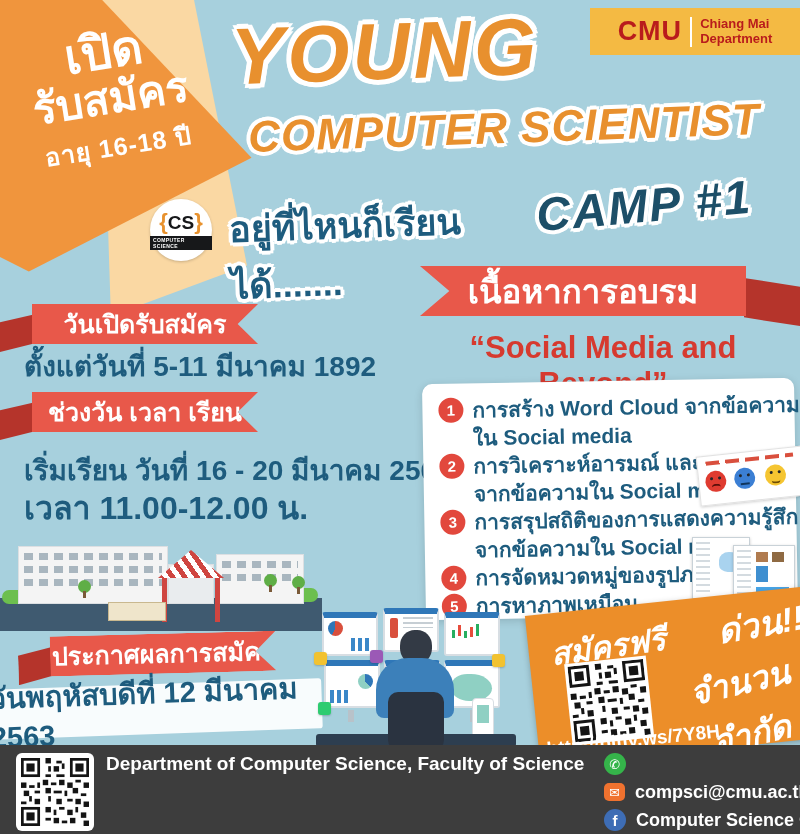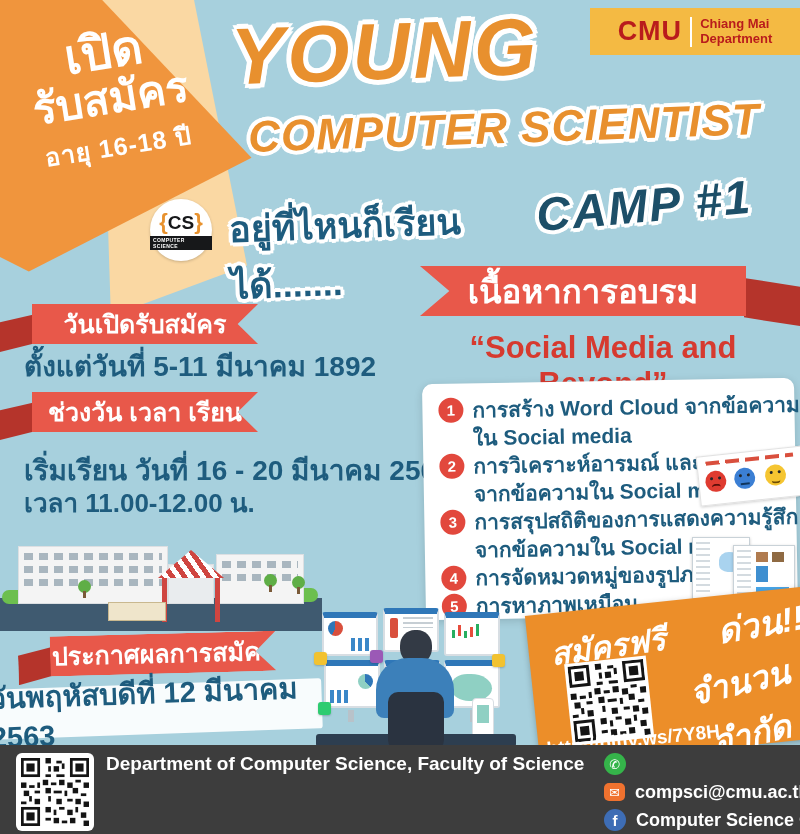--- a/index.html
+++ b/index.html
@@ -56,21 +56,21 @@
   .rb3{left:18px;top:634px;width:258px;transform:rotate(-1.5deg);}
   .rb-right{left:420px;top:266px;width:380px;}
   .rb-right .rb-body{left:0;width:326px;height:50px;font-size:33px;
     clip-path:polygon(0 0,100% 0,100% 100%,0 100%,9% 50%);}
   .rb-right .rb-fold{left:324px;top:12px;width:56px;height:48px;
     clip-path:polygon(0 0,100% 18%,100% 100%,0 82%);}
   
   .navy{color:#1e5c7e;font-weight:bold;}
   .apply-text{left:24px;top:344px;font-size:28px;}
   .period1{left:24px;top:448px;font-size:28px;}
-  .period2{left:24px;top:482px;font-size:26px;}
+  .period2{left:24px;top:482px;font-size:32px;}
   .note{left:24px;top:517px;font-size:17px;color:#d63a2f;font-weight:bold;}
   .result-banner{left:-10px;top:684px;width:332px;height:50px;background:rgba(255,255,255,.92);
     transform:rotate(-2deg);display:flex;align-items:center;justify-content:center;
     font-size:29px;border-radius:3px;}
   
   .theme{left:406px;top:330px;width:394px;text-align:center;font-size:31px;font-weight:bold;
     color:#d63a2f;}
   .panel{left:424px;top:381px;width:372px;height:236px;background:#fff;border-radius:10px;
     transform:rotate(-1deg);box-shadow:0 2px 8px rgba(0,0,0,.15);padding:12px 8px 8px 16px;
     box-sizing:border-box;}

